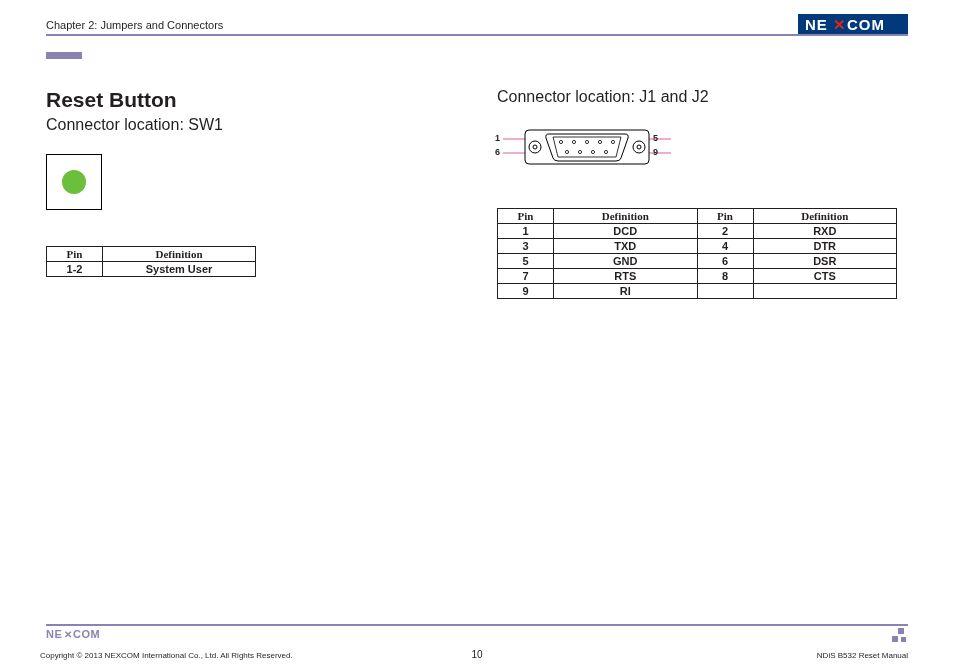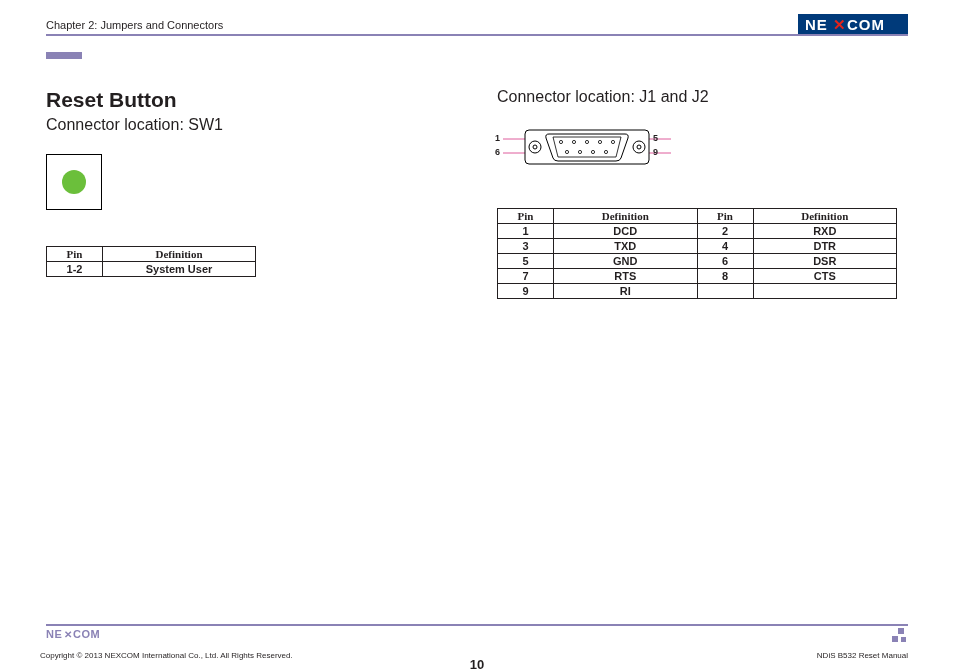--- a/index.html
+++ b/index.html
@@ -94,22 +94,22 @@
   }
   .ftr-line {
     position: absolute;
     left: 40px; right: 46px; bottom: 12px;
     display: flex; justify-content: space-between; align-items: baseline;
     font-size: 8px; color: #231f20;
   }
   .pagenum {
     position: absolute;
     left: 50%; transform: translateX(-50%);
-    bottom: 0;
-    font-size: 13px; font-weight: 700;
+    bottom: 12px;
+    font-size: 10px; font-weight: 400;
   }
   .ftr-squares {
     position: absolute;
     right: 46px; bottom: 28px;
     width: 16px; height: 16px;
   }
 </style>
 </head>
 <body>
 

